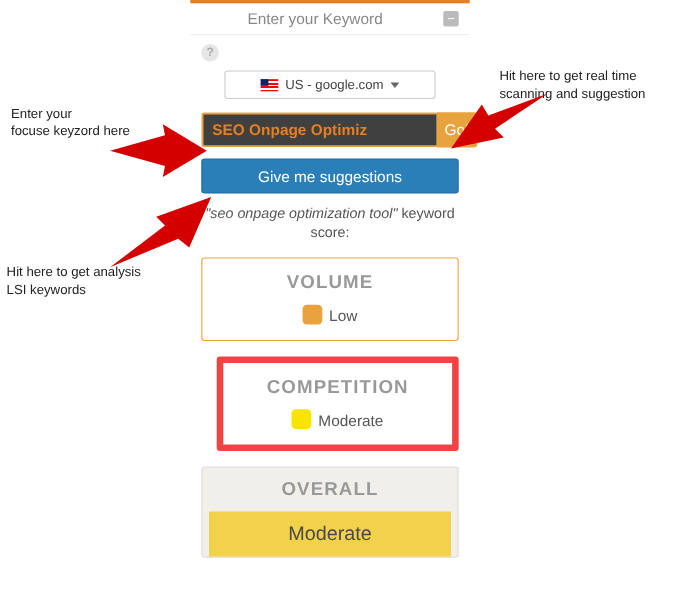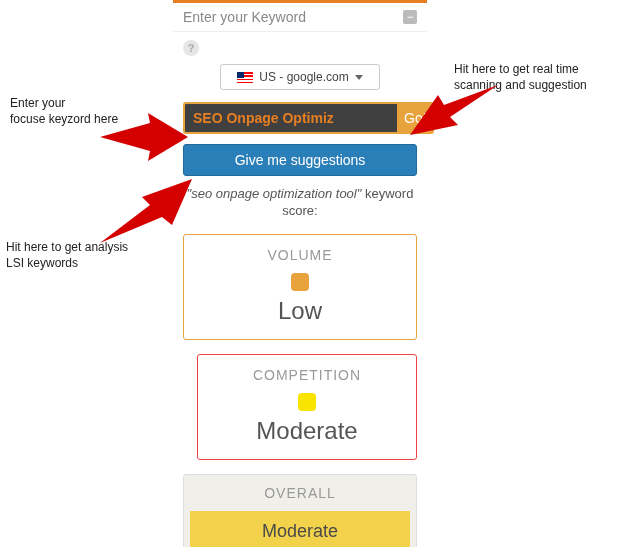--- a/index.html
+++ b/index.html
@@ -1,40 +1,40 @@
 <!DOCTYPE html>
 <html><head>
   <meta charset="utf-8">
   <style>
     * { box-sizing: border-box; margin: 0; padding: 0; }
     body { font-family: "Segoe UI", Arial, sans-serif; font-size: 13px; background: #fff; color: #333; width: 632px; height: 547px; position: relative; }
     .panel { position: absolute; left: 173px; top: 0; width: 254px; border-top: 3px solid #e67e22; }
     .panel-header { display: flex; align-items: center; justify-content: space-between; padding: 6px 10px; border-bottom: 1px solid #eee; }
-    .panel-header-text { color: #888; font-size: 14px; }
+    .panel-header-text { color: #888; font-size: 14px; margin-left: 42px; }
     .collapse-btn { width: 14px; height: 14px; background: #bbb; border-radius: 2px; display: flex; align-items: center; justify-content: center; color: #fff; font-size: 12px; line-height: 1; cursor: pointer; }
     .panel-body { padding: 8px 10px; }
     .step-row { display: flex; align-items: center; justify-content: space-between; }
     .step-title { color: #e67e22; font-weight: bold; font-size: 13px; }
     .help-icon { width: 16px; height: 16px; border-radius: 50%; background: #e6e6e6; color: #aaa; font-size: 11px; display: flex; align-items: center; justify-content: center; font-weight: bold; }
-    .select-country { margin: 8px auto 12px; width: 160px; border: 1px solid #ccc; border-radius: 3px; padding: 5px 8px; display: flex; align-items: center; justify-content: center; gap: 6px; cursor: pointer; font-size: 12px; color: #444; background: #fff; }
+    .select-country { margin: 8px auto 12px; width: 192px; border: 1px solid #ccc; border-radius: 3px; padding: 5px 8px; display: flex; align-items: center; justify-content: center; gap: 6px; cursor: pointer; font-size: 12px; color: #444; background: #fff; }
     .flag { width: 16px; height: 11px; display: inline-block; background: linear-gradient(180deg, red 0 15%, white 15% 30%, red 30% 45%, white 45% 60%, red 60% 75%, white 75% 90%, red 90% 100%); position: relative; }
     .flag::before { content: ""; position: absolute; left: 0; top: 0; width: 7px; height: 6px; background: #002868; }
     .caret { width: 0; height: 0; border-left: 4px solid transparent; border-right: 4px solid transparent; border-top: 5px solid #666; }
     .keyword-row { display: flex; margin: 8px 0 10px; }
     .keyword-input { flex: 1; border: 2px solid #e8a33d; border-right: none; border-radius: 3px 0 0 3px; padding: 6px 8px; font-size: 14px; font-weight: bold; color: #e67e22; font-family: inherit; outline: none; background: #404040; }
     .go-btn { background: #e8a33d; color: #fff; border: none; padding: 0 7px; font-size: 14px; border-radius: 0 3px 3px 0; cursor: pointer; }
     .suggest-btn { width: 100%; background: #2b7fb8; color: #fff; border: 1px solid #1f6a9c; padding: 7px; font-size: 14px; border-radius: 3px; cursor: pointer; }
     .score-text { text-align: center; font-style: italic; color: #555; margin: 10px 0 14px; font-size: 13px; line-height: 1.3; }
     .score-text .normal { font-style: normal; }
     .metric-box { border-radius: 3px; margin-bottom: 14px; padding: 12px 10px 14px; text-align: center; }
     .metric-box.orange { border: 1px solid #e8a33d; background: #fff; }
-    .metric-box.yellow { border: 1px solid #ef4444; background: #fff; margin-left: 14px; }
+    .metric-box.yellow { border: 6px solid #ef4444; background: #fff; margin-left: 14px; }
     .metric-box.gray { border: 1px solid #ddd; background: #f1efe9; padding: 10px 6px 0; }
-    .metric-label { color: #999; font-size: 14px; font-weight: normal; letter-spacing: 1px; text-transform: uppercase; margin-bottom: 10px; }
-    .metric-value-row { display: flex; align-items: center; justify-content: center; gap: 6px; font-size: 24px; color: #555; flex-direction: column; }
+    .metric-label { color: #999; font-size: 17px; font-weight: bold; letter-spacing: 1px; text-transform: uppercase; margin-bottom: 10px; }
+    .metric-value-row { display: flex; align-items: flex-end; justify-content: center; gap: 6px; font-size: 14px; color: #555; }
     .chip { width: 18px; height: 18px; border-radius: 4px; display: inline-block; }
     .chip.orange { background: #e8a33d; }
     .chip.yellow { background: #f9e400; }
     .overall-bar { background: #f3d24b; color: #4a4a4a; font-size: 18px; padding: 10px 0; margin-top: 8px; }
     .annotation { position: absolute; font-size: 12px; color: #222; line-height: 1.3; }
     .arrow { position: absolute; }
   </style>
 </head>
 <body>
 

